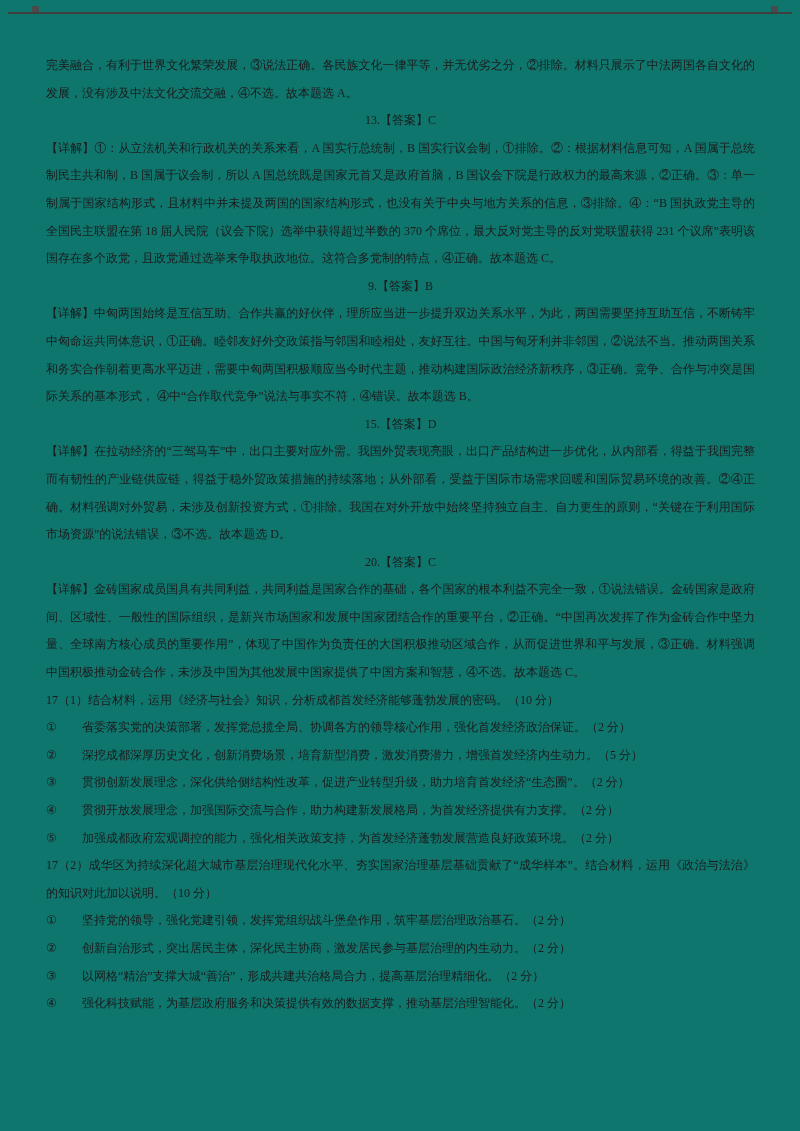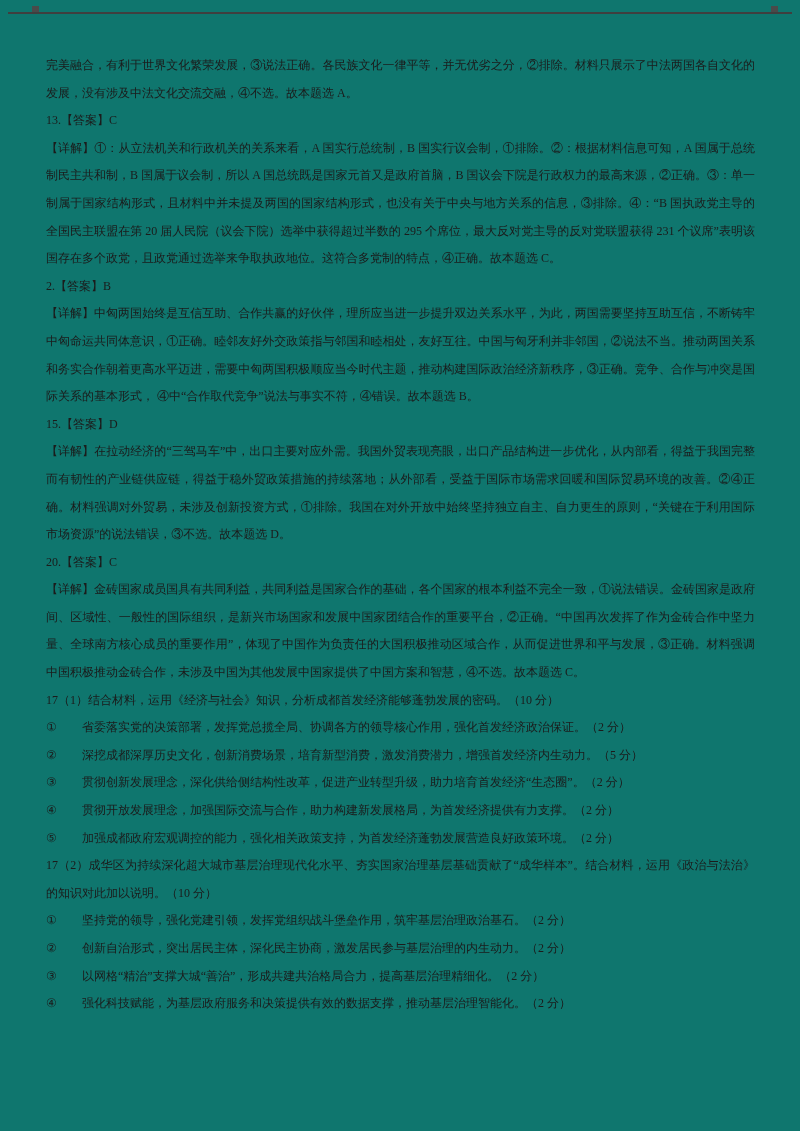--- a/index.html
+++ b/index.html
@@ -22,21 +22,21 @@
   .top-rule .mark-left,.top-rule .mark-right{
     position:absolute;top:-8px;width:7px;height:6px;background:#4a4a4a;
   }
   .top-rule .mark-left{left:24px;}
   .top-rule .mark-right{right:14px;}
   .para,.answer,.question{
     margin:0;
     text-align:justify;
     word-break:break-all;
   }
-  .answer{text-align:left;}
+  .answer{text-align:center;}
   .item{
     display:flex;
     align-items:flex-start;
   }
   .item .num{
     flex:0 0 36px;
     text-align:left;
   }
   .item .txt{
     flex:1;
@@ -50,23 +50,23 @@
 <div class="page">
 
   <div class="top-rule">
     <span class="mark-left"></span>
     <span class="mark-right"></span>
   </div>
 
   <p class="para">完美融合，有利于世界文化繁荣发展，③说法正确。各民族文化一律平等，并无优劣之分，②排除。材料只展示了中法两国各自文化的发展，没有涉及中法文化交流交融，④不选。故本题选 A。</p>
 
   <p class="answer">13.【答案】C</p>
-  <p class="para">【详解】①：从立法机关和行政机关的关系来看，A 国实行总统制，B 国实行议会制，①排除。②：根据材料信息可知，A 国属于总统制民主共和制，B 国属于议会制，所以 A 国总统既是国家元首又是政府首脑，B 国议会下院是行政权力的最高来源，②正确。③：单一制属于国家结构形式，且材料中并未提及两国的国家结构形式，也没有关于中央与地方关系的信息，③排除。④：“B 国执政党主导的全国民主联盟在第 20 届人民院（议会下院）选举中获得超过半数的 295 个席位，最大反对党主导的反对党联盟获得 231 个议席”表明该国存在多个政党，且政党通过选举来争取执政地位。这符合多党制的特点，④正确。故本题选 C。</p>
+  <p class="para">【详解】①：从立法机关和行政机关的关系来看，A 国实行总统制，B 国实行议会制，①排除。②：根据材料信息可知，A 国属于总统制民主共和制，B 国属于议会制，所以 A 国总统既是国家元首又是政府首脑，B 国议会下院是行政权力的最高来源，②正确。③：单一制属于国家结构形式，且材料中并未提及两国的国家结构形式，也没有关于中央与地方关系的信息，③排除。④：“B 国执政党主导的全国民主联盟在第 18 届人民院（议会下院）选举中获得超过半数的 370 个席位，最大反对党主导的反对党联盟获得 231 个议席”表明该国存在多个政党，且政党通过选举来争取执政地位。这符合多党制的特点，④正确。故本题选 C。</p>
 
-  <p class="answer">2.【答案】B</p>
+  <p class="answer">9.【答案】B</p>
   <p class="para">【详解】中匈两国始终是互信互助、合作共赢的好伙伴，理所应当进一步提升双边关系水平，为此，两国需要坚持互助互信，不断铸牢中匈命运共同体意识，①正确。睦邻友好外交政策指与邻国和睦相处，友好互往。中国与匈牙利并非邻国，②说法不当。推动两国关系和务实合作朝着更高水平迈进，需要中匈两国积极顺应当今时代主题，推动构建国际政治经济新秩序，③正确。竞争、合作与冲突是国际关系的基本形式， ④中“合作取代竞争”说法与事实不符，④错误。故本题选 B。</p>
 
   <p class="answer">15.【答案】D</p>
   <p class="para">【详解】在拉动经济的“三驾马车”中，出口主要对应外需。我国外贸表现亮眼，出口产品结构进一步优化，从内部看，得益于我国完整而有韧性的产业链供应链，得益于稳外贸政策措施的持续落地；从外部看，受益于国际市场需求回暖和国际贸易环境的改善。②④正确。材料强调对外贸易，未涉及创新投资方式，①排除。我国在对外开放中始终坚持独立自主、自力更生的原则，“关键在于利用国际市场资源”的说法错误，③不选。故本题选 D。</p>
 
   <p class="answer">20.【答案】C</p>
   <p class="para">【详解】金砖国家成员国具有共同利益，共同利益是国家合作的基础，各个国家的根本利益不完全一致，①说法错误。金砖国家是政府间、区域性、一般性的国际组织，是新兴市场国家和发展中国家团结合作的重要平台，②正确。“中国再次发挥了作为金砖合作中坚力量、全球南方核心成员的重要作用”，体现了中国作为负责任的大国积极推动区域合作，从而促进世界和平与发展，③正确。材料强调中国积极推动金砖合作，未涉及中国为其他发展中国家提供了中国方案和智慧，④不选。故本题选 C。</p>
 
   <p class="question">17（1）结合材料，运用《经济与社会》知识，分析成都首发经济能够蓬勃发展的密码。（10 分）</p>
 

